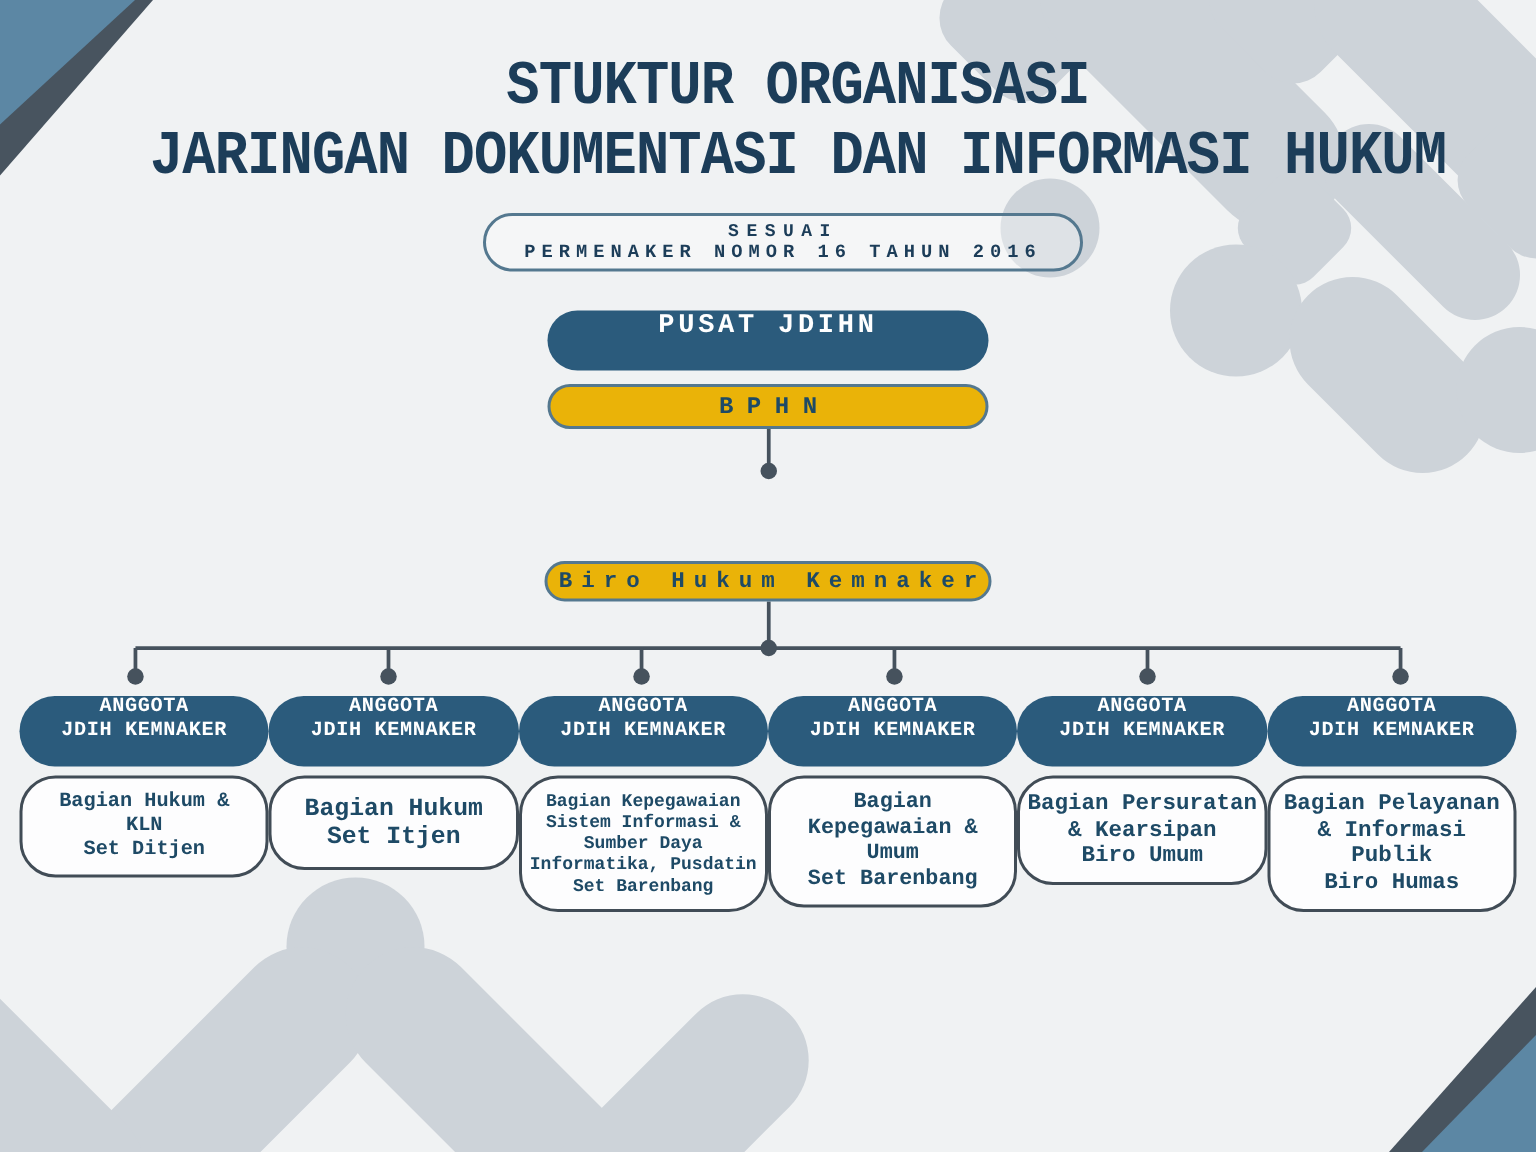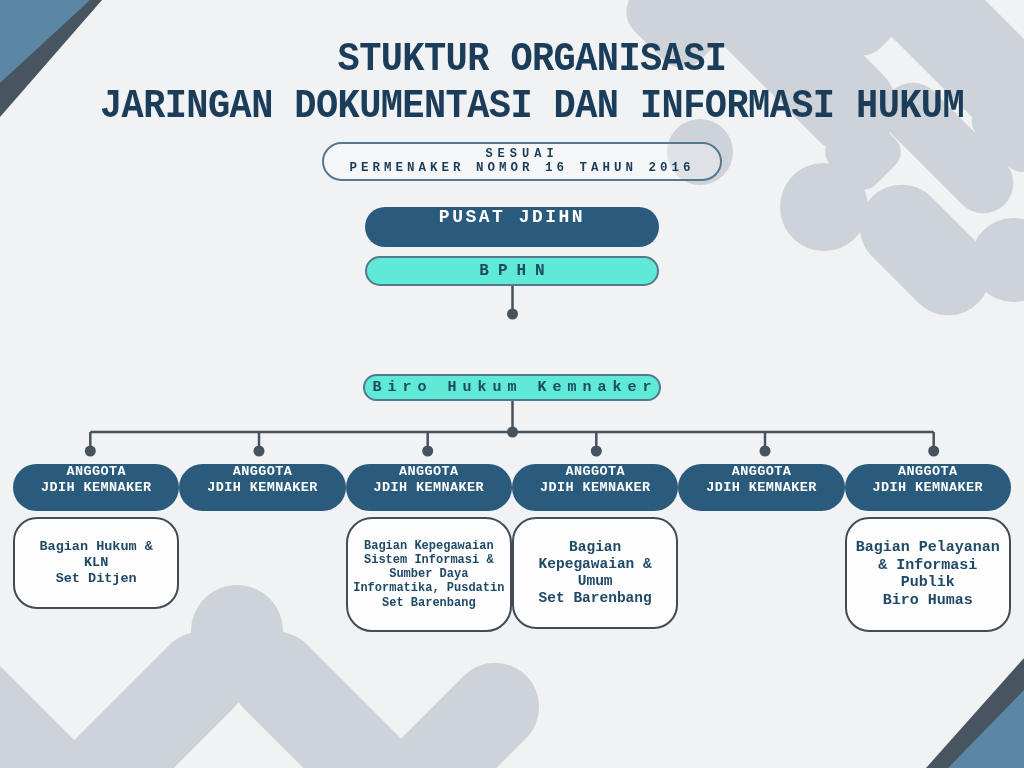--- a/index.html
+++ b/index.html
@@ -38,35 +38,35 @@
     margin-top:24px;
   }
   .subtitle-box .s1{font-size:12px;font-weight:bold;letter-spacing:5px;line-height:14px;}
   .subtitle-box .s2{font-size:12.5px;font-weight:bold;letter-spacing:4px;line-height:15px;}
 
   .pill-dark{
     background:var(--pill);color:#fff;font-weight:bold;text-align:center;
     display:flex;flex-direction:column;box-sizing:border-box;
   }
   .pill-light{
-    background:#5eead4;text-align:center;display:flex;flex-direction:column;
+    background:#eab308;text-align:center;display:flex;flex-direction:column;
     justify-content:center;box-sizing:border-box;
   }
   .root-pill{position:absolute;left:365px;top:207px;width:294px;height:40px;border-radius:20px;font-size:18px;letter-spacing:2.5px;}
   .root-unit{position:absolute;left:365px;top:256px;width:294px;height:30px;border-radius:15px;border:2px solid var(--steel);font-size:16px;font-weight:600;letter-spacing:9px;color:var(--unit-text);text-indent:9px;}
   .mid-pill{position:absolute;left:375px;top:322px;width:274px;height:47px;border-radius:23px;font-size:17px;letter-spacing:1px;line-height:20px;}
   .mid-unit{position:absolute;left:363px;top:374px;width:298px;height:27px;border-radius:14px;border:2px solid var(--steel);font-size:15px;font-weight:600;letter-spacing:6px;color:var(--unit-text);text-indent:6px;}
 
   .row{position:absolute;left:13px;top:464px;width:998px;display:flex;}
   .col{flex:1;display:flex;flex-direction:column;}
   .member-pill{height:47px;border-radius:24px;font-size:13.5px;line-height:16px;letter-spacing:0.4px;flex:none;}
   .unit-box{
     margin-top:6px;border:2px solid var(--slate);border-radius:24px;
     background:rgba(255,255,255,0.85);color:var(--unit-text);font-weight:600;
-    text-align:center;padding:20px 4px;line-height:1.18;
+    text-align:center;padding:8px 4px;line-height:1.18;
   }
   .m1 .unit-box{font-size:13.5px;}
   .m2 .unit-box{font-size:16.5px;padding-top:10px;padding-bottom:10px;}
   .m3 .unit-box{font-size:12px;border-radius:26px;}
   .m4 .unit-box{font-size:14.5px;}
   .m5 .unit-box{font-size:15px;}
   .m6 .unit-box{font-size:15px;}
 </style>
 </head>
 <body>
@@ -159,20 +159,24 @@
           <div>KLN</div>
           <div>Set Ditjen</div>
         </div>
       </div>
 
       <div class="col m2">
         <div class="pill-dark member-pill">
           <span>ANGGOTA</span>
           <span>JDIH KEMNAKER</span>
         </div>
+        <div class="unit-box">
+          <div>Bagian Hukum</div>
+          <div>Set Itjen</div>
+        </div>
       </div>
 
       <div class="col m3">
         <div class="pill-dark member-pill">
           <span>ANGGOTA</span>
           <span>JDIH KEMNAKER</span>
         </div>
         <div class="unit-box">
           <div>Bagian Kepegawaian</div>
           <div>Sistem Informasi &amp;</div>
@@ -193,20 +197,25 @@
           <div>Umum</div>
           <div>Set Barenbang</div>
         </div>
       </div>
 
       <div class="col m5">
         <div class="pill-dark member-pill">
           <span>ANGGOTA</span>
           <span>JDIH KEMNAKER</span>
         </div>
+        <div class="unit-box">
+          <div>Bagian Persuratan</div>
+          <div>&amp; Kearsipan</div>
+          <div>Biro Umum</div>
+        </div>
       </div>
 
       <div class="col m6">
         <div class="pill-dark member-pill">
           <span>ANGGOTA</span>
           <span>JDIH KEMNAKER</span>
         </div>
         <div class="unit-box">
           <div>Bagian Pelayanan</div>
           <div>&amp; Informasi</div>

